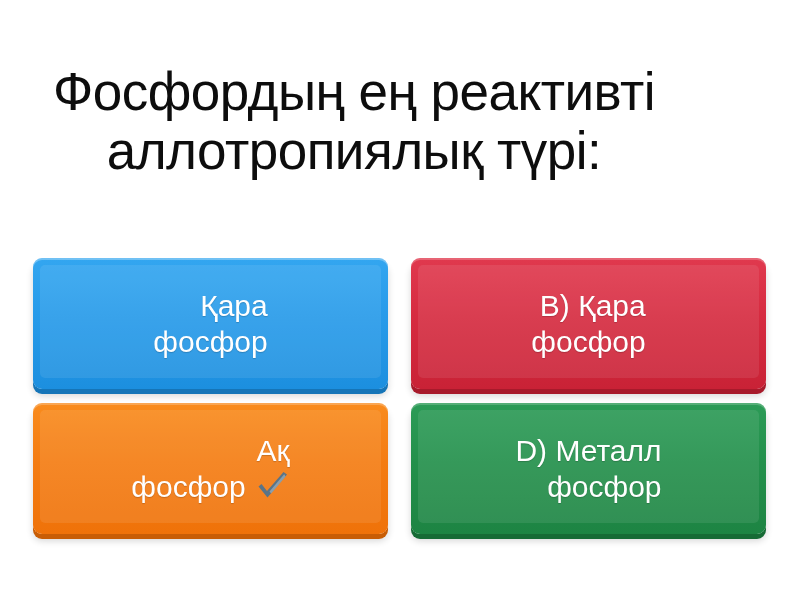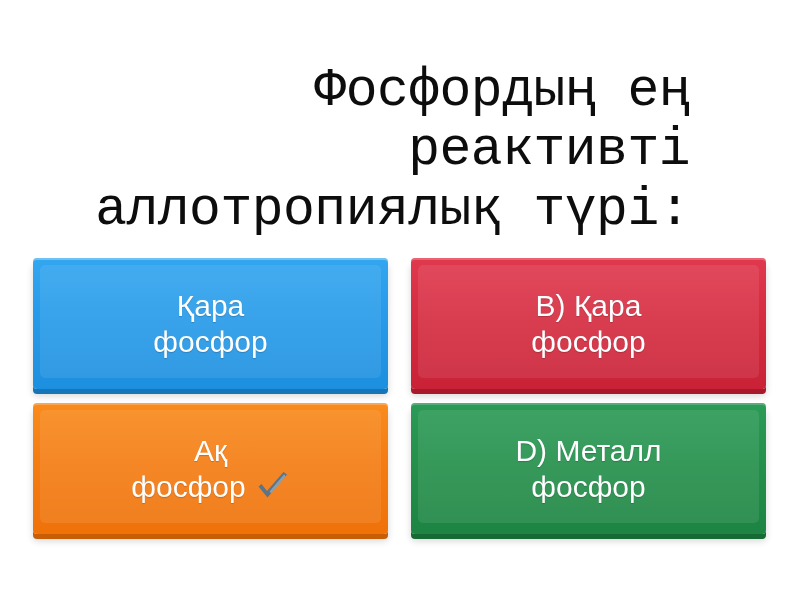--- a/index.html
+++ b/index.html
@@ -25,22 +25,21 @@
     background: #ffffff;
   }
 
   
   .question-area {
     position: absolute;
     left: 0;
     top: 62px;
     width: 708px;
     padding: 0 18px;
-    text-align: right;
-    font-family: Liberation Mono, monospace;
+    text-align: center;
   }
 
   .question-text {
     font-size: 53px;
     line-height: 1.12;
     font-weight: 400;
     color: #0d0d0d;
     letter-spacing: -0.5px;
     white-space: pre-line;
   }
@@ -55,27 +54,27 @@
     display: grid;
     grid-template-columns: 355px 355px;
     grid-template-rows: 131px 131px;
     column-gap: 23px;
     row-gap: 14px;
   }
 
   .answer-btn {
     position: relative;
     border: 0;
-    border-radius: 4px;
+    border-radius: 9px;
     cursor: pointer;
     padding: 0 14px;
     display: flex;
     align-items: center;
     justify-content: center;
-    text-align: center;
+    text-align: right;
     overflow: hidden;
     font-family: inherit;
   }
 
   
   .answer-btn::before {
     content: "";
     position: absolute;
     left: 7px;
     right: 7px;

